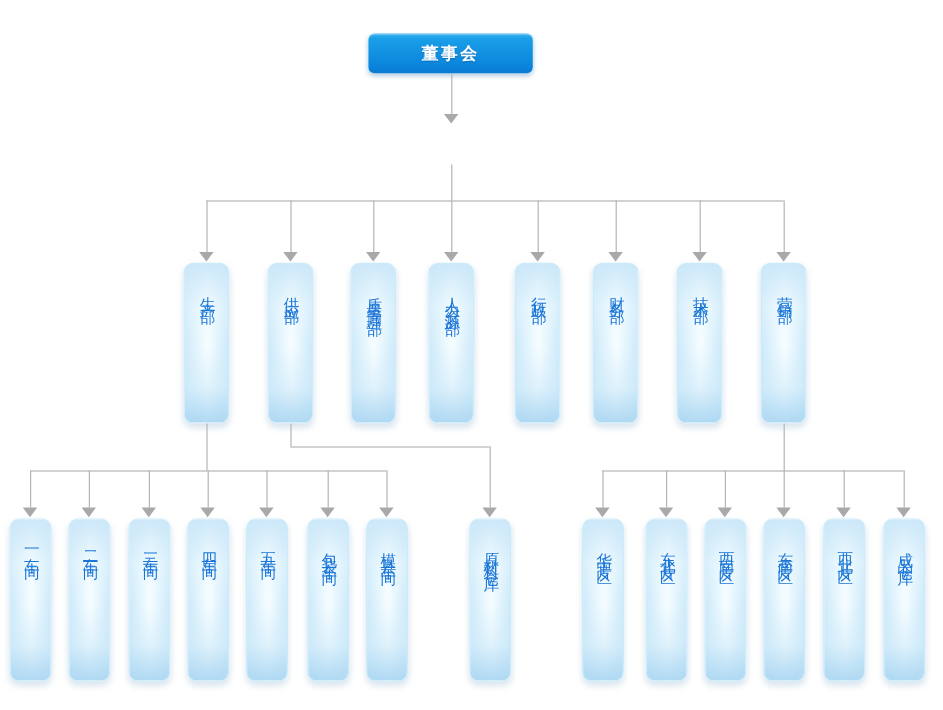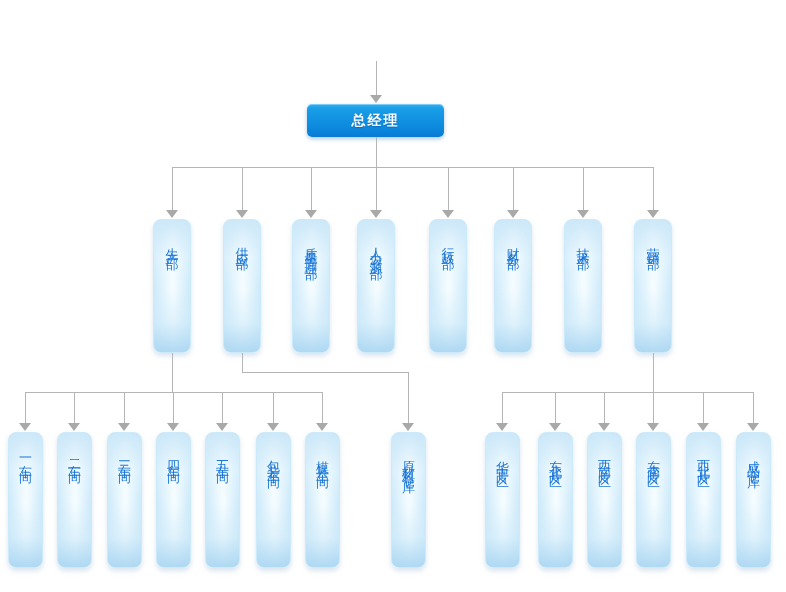--- a/index.html
+++ b/index.html
@@ -72,22 +72,22 @@
     height: 0;
     border-left: 6px solid transparent;
     border-right: 6px solid transparent;
     border-top: 8px solid #a9a9a9;
   }
 </style>
 </head>
 <body>
 
 <div class="stage">
-  <div class="ebtn gm">
-    <span>总经理</span>
+  <div class="ebtn board">
+    <span>董事会</span>
   </div>
   <div id="gen">
       <div class="cline" style="left: 376px; top: 61px; width: 1px; height: 34px;"></div>
       <div class="arrow" style="left: 370px; top: 95px;"></div>
       <div class="cline" style="left: 376px; top: 137px; width: 1px; height: 30px;"></div>
       <div class="cline" style="left: 172px; top: 167px; width: 481px; height: 1px;"></div>
       <div class="cline" style="left: 172px; top: 167px; width: 1px; height: 43px;"></div>
       <div class="arrow" style="left: 166px; top: 210px;"></div>
       <div class="cline" style="left: 242px; top: 167px; width: 1px; height: 43px;"></div>
       <div class="arrow" style="left: 236px; top: 210px;"></div>

